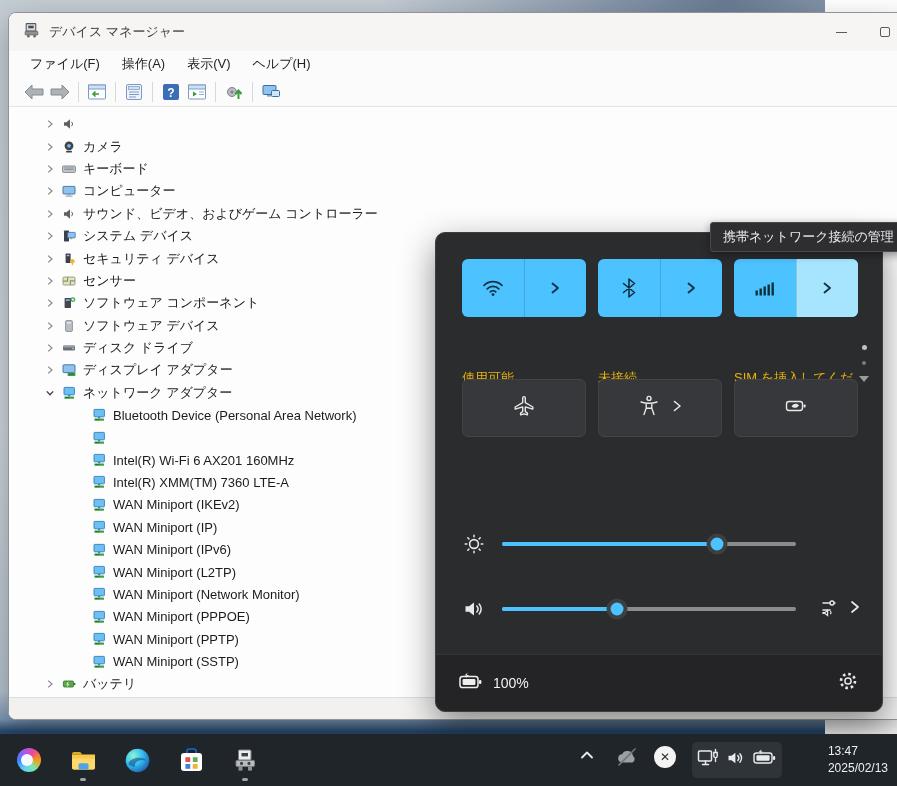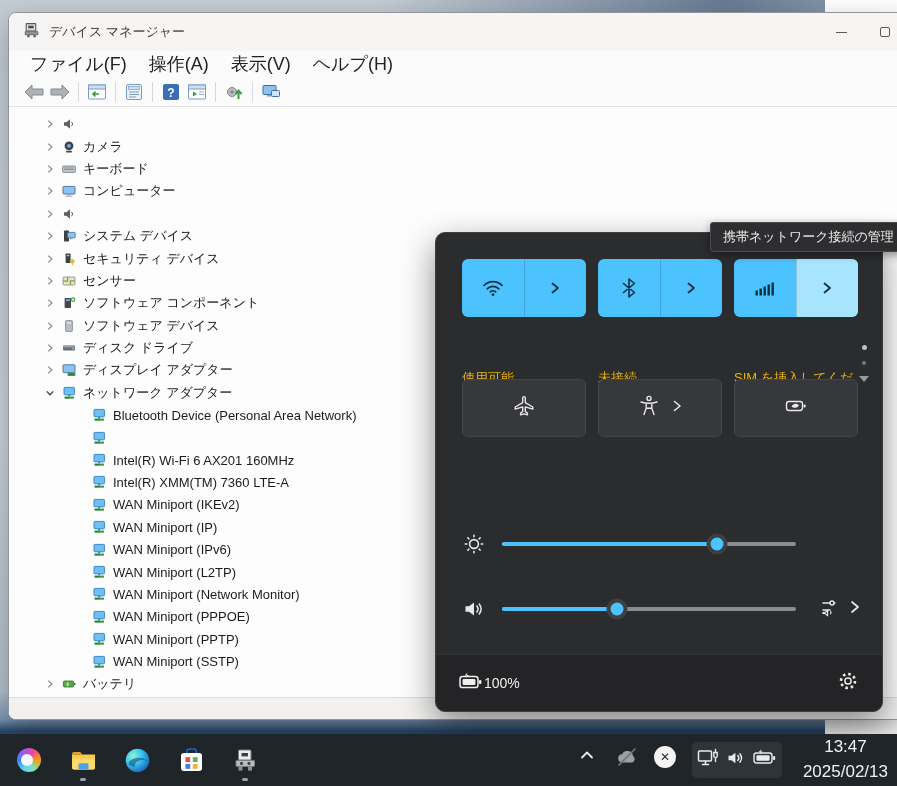--- a/index.html
+++ b/index.html
@@ -13,21 +13,21 @@
   .window { position:absolute; left:8px; top:12px; width:900px; height:708px;
     background:#fdfdfd; border:1px solid #8f9499; border-radius:8px; overflow:hidden;
     box-shadow:0 10px 30px rgba(0,0,0,.28); }
   .titlebar { position:relative; height:38px; background:#f6f5f4; display:flex; align-items:center; padding-left:14px; gap:9px; }
   .titlebar .title { font-size:13px; color:#3f3f3f; }
   .caption { position:absolute; right:0; top:0; height:38px; display:flex; }
   .cap-btn { width:44px; height:38px; border:none; background:transparent; display:grid; place-items:center; cursor:pointer; }
   .glyph-min { width:11px; height:1px; background:#5a5a5a; display:block; }
   .glyph-max { width:10px; height:10px; border:1px solid #5a5a5a; border-radius:2px; display:block; }
   .menubar { height:26px; background:#fbfbfb; display:flex; align-items:center; padding-left:10px; }
-  .menu-item { font-size:18px; color:#222; padding:3px 11px; cursor:default;text-align:right; }
+  .menu-item { font-size:13px; color:#222; padding:3px 11px; cursor:default;text-align:right; }
   .toolbar { height:30px; background:#fbfbfb; border-bottom:1px solid #e4e4e4; display:flex; align-items:center; padding-left:12px; }
   .tb-btn { width:26px; height:24px; display:grid; place-items:center; }
   .tb-sep { width:1px; height:20px; background:#d8d8d8; margin:0 5px; }
   .tree { position:relative; height:614px; padding-top:6px; background:#fdfdfd; }
   .tree-row { height:22.4px; display:flex; align-items:center; padding-left:34px; font-size:13px; color:#1b1b1b; white-space:nowrap; }
   .tree-chev { width:14px; display:grid; place-items:center; margin-right:4px; flex:none; }
   .tree-indent { width:30px; flex:none; }
   .tree-icon { width:16px; height:16px; margin-right:6px; flex:none; display:grid; place-items:center; }
   .statusbar { position:absolute; left:0; right:0; bottom:0; height:22px; background:#f2f1f0; border-top:1px solid #dddcdb; }
   
@@ -49,38 +49,38 @@
   .qs-slider-row { position:absolute; left:24px; right:20px; height:30px; display:flex; align-items:center; }
   .qs-slider-icon { width:28px; display:grid; place-items:center; flex:none; }
   .qs-track { flex:1; height:4px; border-radius:2px; background:#8a8d90; margin:0 14px; position:relative; }
   .qs-fill { position:absolute; left:0; top:0; bottom:0; background:var(--accent); border-radius:2px; }
   .qs-thumb { position:absolute; top:50%; width:13px; height:13px; border-radius:50%; background:var(--accent);
     border:4px solid #3e3f41; transform:translate(-50%,-50%); box-sizing:content-box; cursor:pointer; }
   .qs-right-slot { width:52px; display:flex; align-items:center; justify-content:flex-end; gap:6px; flex:none; }
   .qs-bottom { position:absolute; left:0; right:0; bottom:0; height:57px; background:rgba(0,0,0,.16);
     border-top:1px solid rgba(255,255,255,.07); border-radius:0 0 10px 10px;
     display:flex; align-items:center; justify-content:space-between; padding:0 22px; }
-  .qs-batt { display:flex; align-items:center; color:#f1f1f1; font-size:14px; }
+  .qs-batt { display:flex; align-items:center; gap:9px; color:#f1f1f1; font-size:14px; }
   
   .tooltip { position:absolute; left:710px; top:222px; height:30px; line-height:28px; padding:0 12px;
     background:#2e2e30; border:1px solid #4a4a4c; color:#ececec; font-size:13px; white-space:nowrap;
     border-radius:3px; box-shadow:0 3px 9px rgba(0,0,0,.4); z-index:9; }
   
   .taskbar { position:absolute; left:0; bottom:0; width:897px; height:52px; background:#20252a; z-index:8; }
   .tb-app { position:absolute; top:9px; width:34px; height:34px; border-radius:5px; display:grid; place-items:center; cursor:pointer; }
   .run-dot { position:absolute; left:50%; bottom:-6px; transform:translateX(-50%); width:6px; height:3px; border-radius:2px; background:#9aa2ab; }
   .copilot { width:24px; height:24px; border-radius:50%;
     background:conic-gradient(from 210deg,#61d2f7,#3b82f6,#a855f7,#ec4899,#f59e0b,#7ce3b1,#61d2f7); position:relative; }
   .copilot span { position:absolute; left:4px; top:6px; width:12px; height:12px; border-radius:50%; background:#f5f9ff; }
   .tray-item { position:absolute; top:12px; display:grid; place-items:center; cursor:pointer; }
   .tray-group { position:absolute; left:692px; top:8px; width:90px; height:36px; background:rgba(255,255,255,.07);
     border-radius:5px; display:flex; align-items:center; justify-content:space-evenly; cursor:pointer; }
   .presence-x { width:22px; height:22px; border-radius:50%; background:#f4f4f4; display:grid; place-items:center;
     font-size:12px; color:#2b2b2b; font-weight:bold; }
-  .clock { position:absolute; right:9px; top:50%; transform:translateY(-50%); text-align:center; color:#eef1f3; font-size:17px; line-height:1.45; cursor:default; }
+  .clock { position:absolute; right:9px; top:50%; transform:translateY(-50%); text-align:left; color:#eef1f3; font-size:12px; line-height:1.45; cursor:default; }
 </style>
 </head>
 <body>
 
 <div class="desktop">
 
   <div class="window">
     <div class="titlebar">
       <span class="app-icon"><svg width="17" height="17" viewBox="0 0 16 16">
             <rect x="3" y="1.5" width="9" height="7" rx=".5" fill="#d9dbdd" stroke="#55585c"></rect>
@@ -227,20 +227,21 @@
             <svg width="10" height="10" viewBox="0 0 10 10" fill="none">
               <path d="M3.2 1.6 L7 5 L3.2 8.4" stroke="#8a8a8a" stroke-width="1.2"></path>
             </svg>
           </span>
           <span class="tree-icon">
             <svg width="14" height="14" viewBox="0 0 14 14" fill="none">
               <path d="M2 5.2h2.4L8 2.2v9.6L4.4 8.8H2z" fill="#5c6168"></path>
               <path d="M9.6 4.8a3.2 3.2 0 010 4.4" stroke="#5c6168"></path>
             </svg>
           </span>
+          <span>サウンド、ビデオ、およびゲーム コントローラー</span>
         </div>
         <div class="tree-row">
           <span class="tree-chev">
             <svg width="10" height="10" viewBox="0 0 10 10" fill="none">
               <path d="M3.2 1.6 L7 5 L3.2 8.4" stroke="#8a8a8a" stroke-width="1.2"></path>
             </svg>
           </span>
           <span class="tree-icon">
             <svg width="14" height="14" viewBox="0 0 14 14" fill="none">
               <rect x="2" y="1.6" width="5" height="10.8" rx=".6" fill="#3c4148"></rect>

